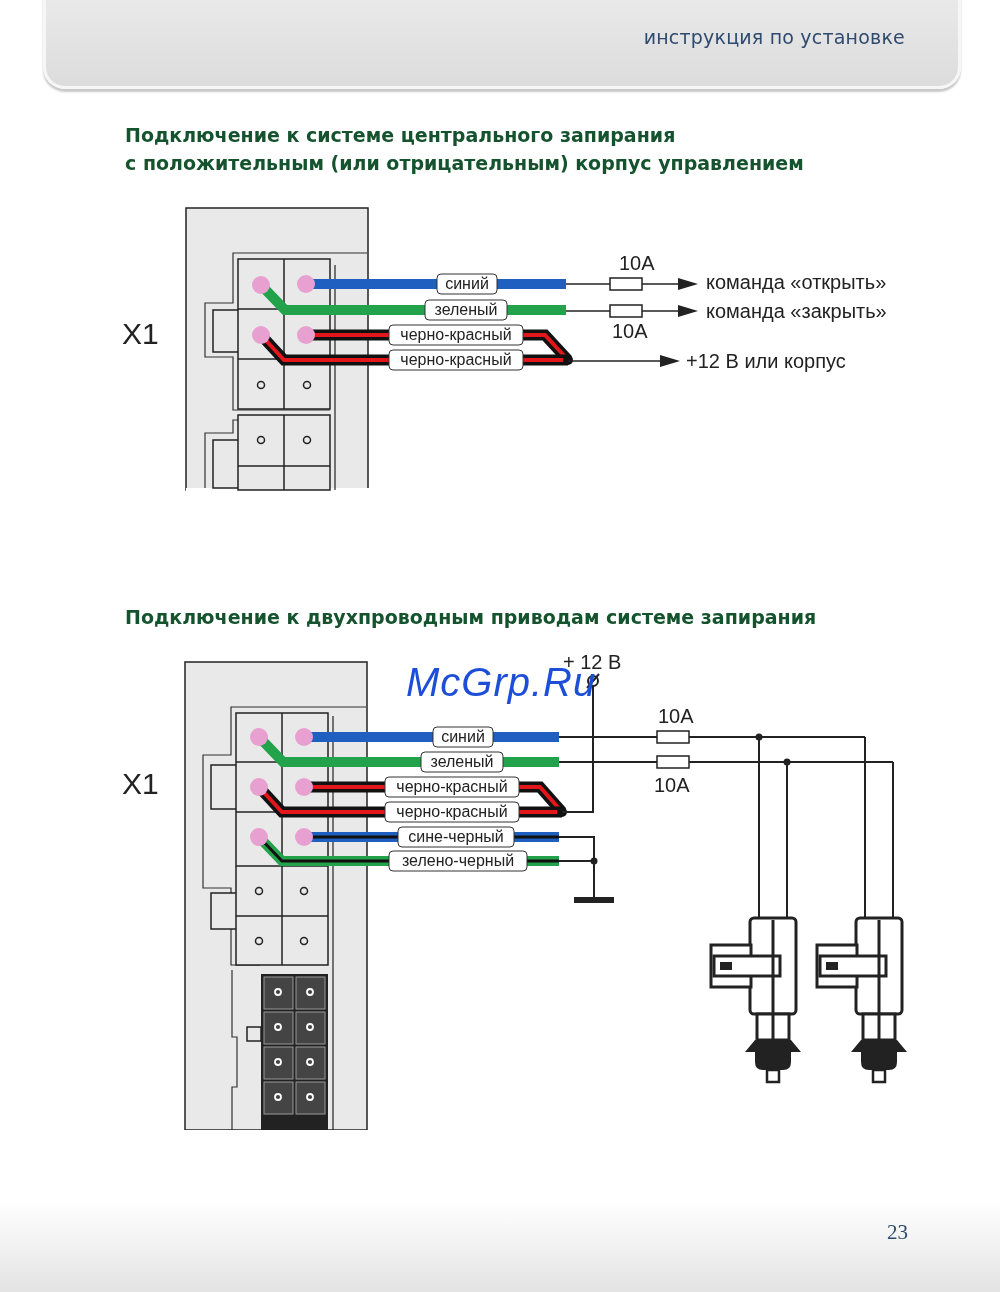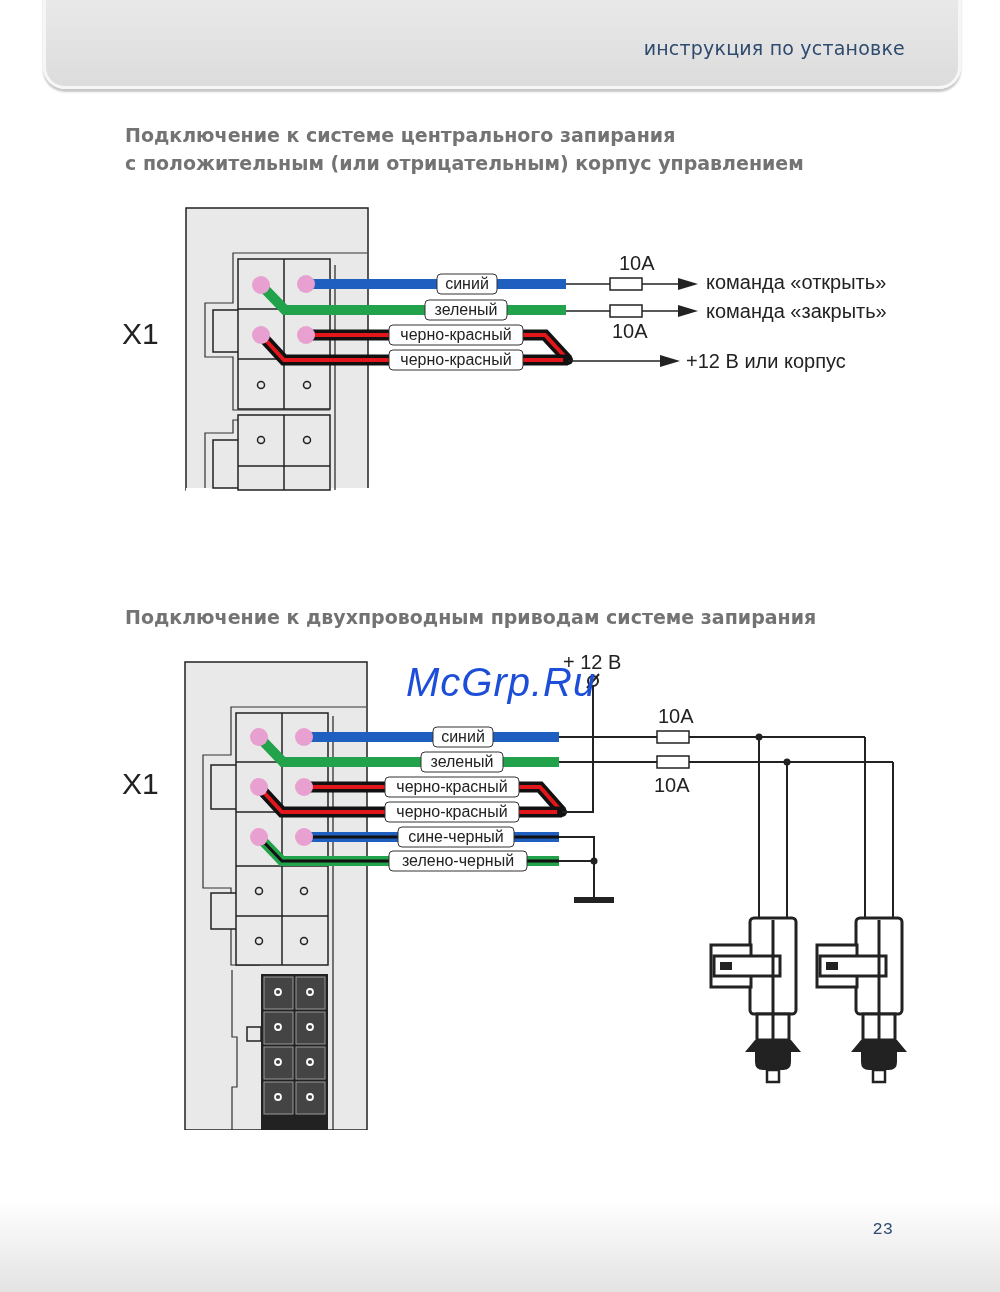--- a/index.html
+++ b/index.html
@@ -2,27 +2,27 @@
 <html><head>
 <meta charset="utf-8">
 <style>
   html, body { margin:0; padding:0; }
   body { width:1000px; height:1292px; position:relative; background:#ffffff; overflow:hidden;
          font-family:"Liberation Sans", sans-serif; }
   .header-band { position:absolute; left:43px; top:-20px; width:912px; height:106px;
     background:linear-gradient(#ececec,#dcdcdc); border:3px solid #f6f6f6; border-top:none;
     border-radius:0 0 22px 22px; box-shadow:0 3px 2px #c8c8c8; }
   .header-title { position:absolute; right:95px; top:26px; font-size:19px; color:#2e4a6e;
-    font-family:"DejaVu Sans", sans-serif; letter-spacing:0.2px;margin-top:11px; }
-  .section-title { position:absolute; left:125px; font-size:19px; font-weight:bold; color:#737373;
+    font-family:"DejaVu Sans", sans-serif; letter-spacing:0.2px; }
+  .section-title { position:absolute; left:125px; font-size:19px; font-weight:bold; color:#14532d;
     font-family:"DejaVu Sans", sans-serif; line-height:28px; }
   .footer-band { position:absolute; left:0; top:1200px; width:1000px; height:92px;
     background:linear-gradient(#ffffff,#e3e3e3); }
-  .page-number { position:absolute; right:107px; top:1220px; font-size:17px; color:#2e4a6e;
-    font-family:Liberation Mono, monospace; }
+  .page-number { position:absolute; right:92px; top:1220px; font-size:21px; color:#2e4a6e;
+    font-family:Liberation Serif, serif; }
   .watermark { position:absolute; left:406px; top:660px; font-size:40px; color:#1d4ed8;
     font-style:italic; font-family:"Liberation Sans", sans-serif; letter-spacing:1px; }
   svg { position:absolute; left:0; top:0; }
   .lbl { font-family:"Liberation Sans", sans-serif; }
 </style>
 </head>
 <body>
 
 <div class="header-band"></div>
 <div class="header-title">инструкция по установке</div>

